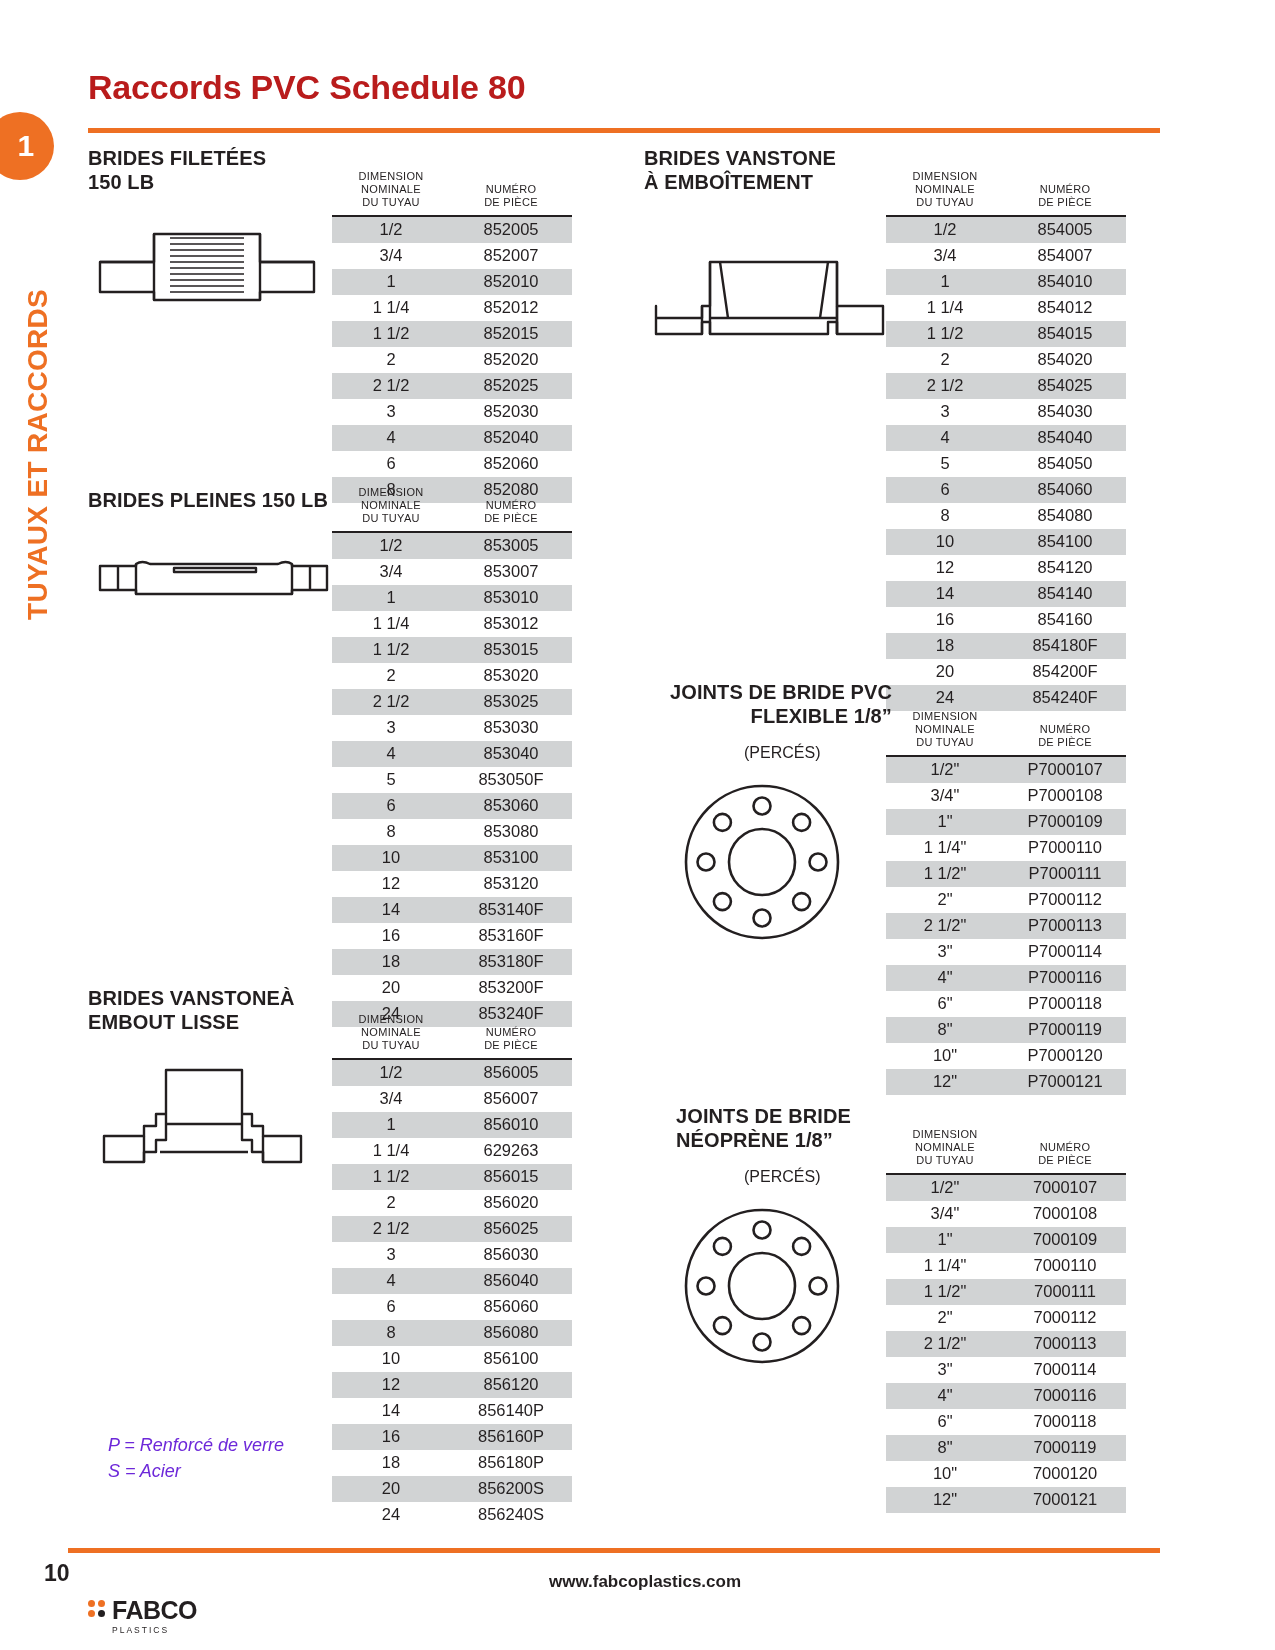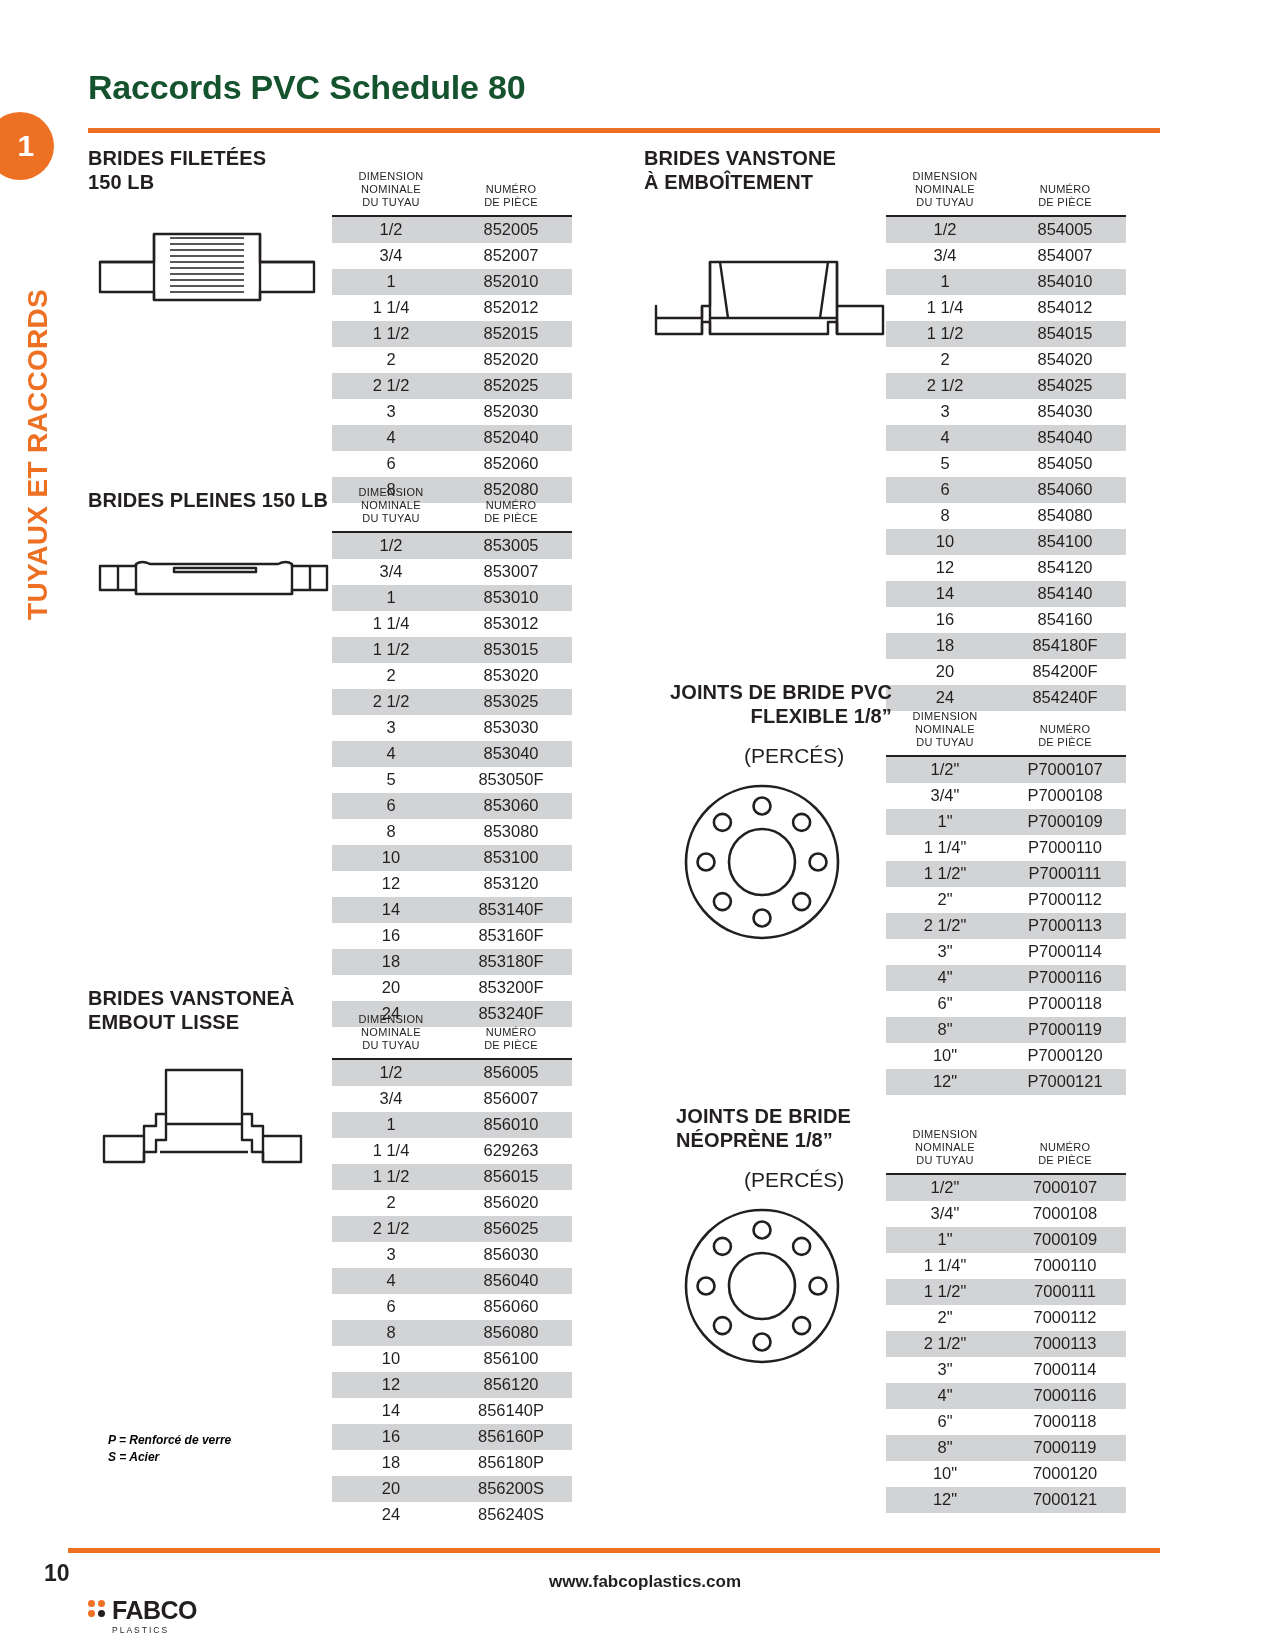--- a/index.html
+++ b/index.html
@@ -52,21 +52,21 @@
     font-weight: bold;
     font-size: 28px;
     letter-spacing: 0.3px;
     font-stretch: condensed;
   }
 
   
   .page-title {
     position: absolute;
     left: 88px; top: 68px;
-    color: #14532d;
+    color: #b91c1c;
     font-size: 34px;
     font-weight: bold;
     letter-spacing: -0.2px;
   }
   .title-rule {
     position: absolute;
     left: 88px; top: 128px;
     width: 1072px; height: 5px;
     background: #ee7023;
   }
@@ -111,29 +111,29 @@
   table.parts tbody tr:nth-child(odd) td { background: #d1d3d4; }
   table.parts tbody tr:nth-child(even) td { background: #ffffff; }
   table.parts col.c1 { width: 118px; }
   table.parts col.c2 { width: 122px; }
 
   .tablewrap { position: absolute; }
 
   .drawing { position: absolute; }
   .note {
     position: absolute;
-    font-size: 12px;
-    font-weight: bold;
+    font-size: 18px;
+    font-weight: normal;
     font-style: italic;
     line-height: 1.45;
-    color: #000000;
+    color: #6d28d9;
   }
   .parens {
     position: absolute;
-    font-size: 21px;
+    font-size: 16px;
     color: #231f20;
   }
 
   
   .footer-rule {
     position: absolute;
     left: 68px; top: 1548px;
     width: 1092px; height: 5px;
     background: #ee7023;
   }

